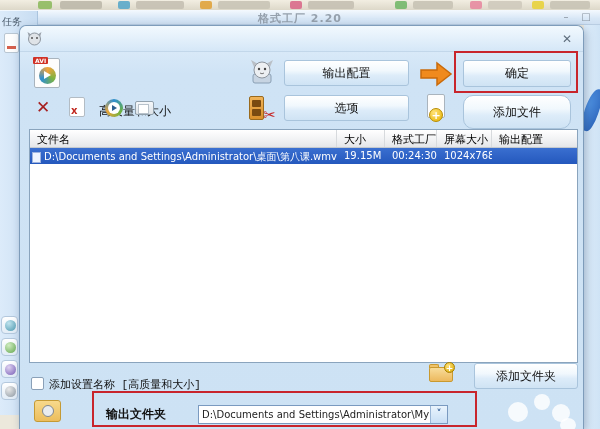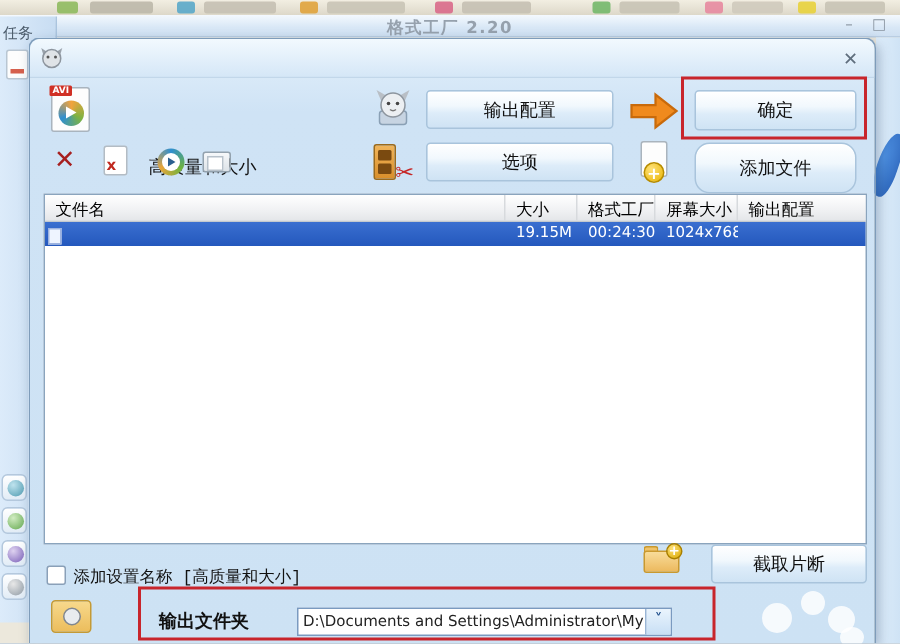--- a/index.html
+++ b/index.html
@@ -238,38 +238,39 @@
       <div class="thead">
         <div class="th">文件名</div>
         <div class="th">大小</div>
         <div class="th">格式工厂</div>
         <div class="th">屏幕大小</div>
         <div class="th" style="border-right:none;">输出配置</div>
       </div>
       <div class="trow">
         <div class="td td-file">
           <span class="rowicon"></span>
+          <span>D:\Documents and Settings\Administrator\桌面\第八课.wmv</span>
         </div>
         <div class="td">19.15M</div>
         <div class="td">00:24:30</div>
         <div class="td">1024x768</div>
         <div class="td"></div>
       </div>
     </div>
 
     <div class="checkbox" style="left:11px;top:351px;"></div>
     <div class="label" style="left:29px;top:351px;font-family:Liberation Mono, monospace;">添加设置名称 [高质量和大小]</div>
 
     <div class="folderplus-icon" style="left:409px;top:336px;">
       <div class="folder-tab"></div>
       <div class="folder-back"></div>
       <div class="folder-gold-plus">+</div>
     </div>
     <div class="btn" style="left:454px;top:337px;width:104px;height:26px;">
-      <span>截取片断</span>
+      <span>添加文件夹</span>
     </div>
 
     <div class="foldercat-btn" style="left:14px;top:374px;">
       <i></i>
     </div>
     <div class="label" style="left:86px;top:380px;font-size:12px;font-weight:bold;">输出文件夹</div>
 
     <div class="dropdown" style="left:178px;top:379px;width:250px;">
       <span class="dd-text">D:\Documents and Settings\Administrator\My Documents\FFO</span>
       <span class="dd-arrow">˅</span>

